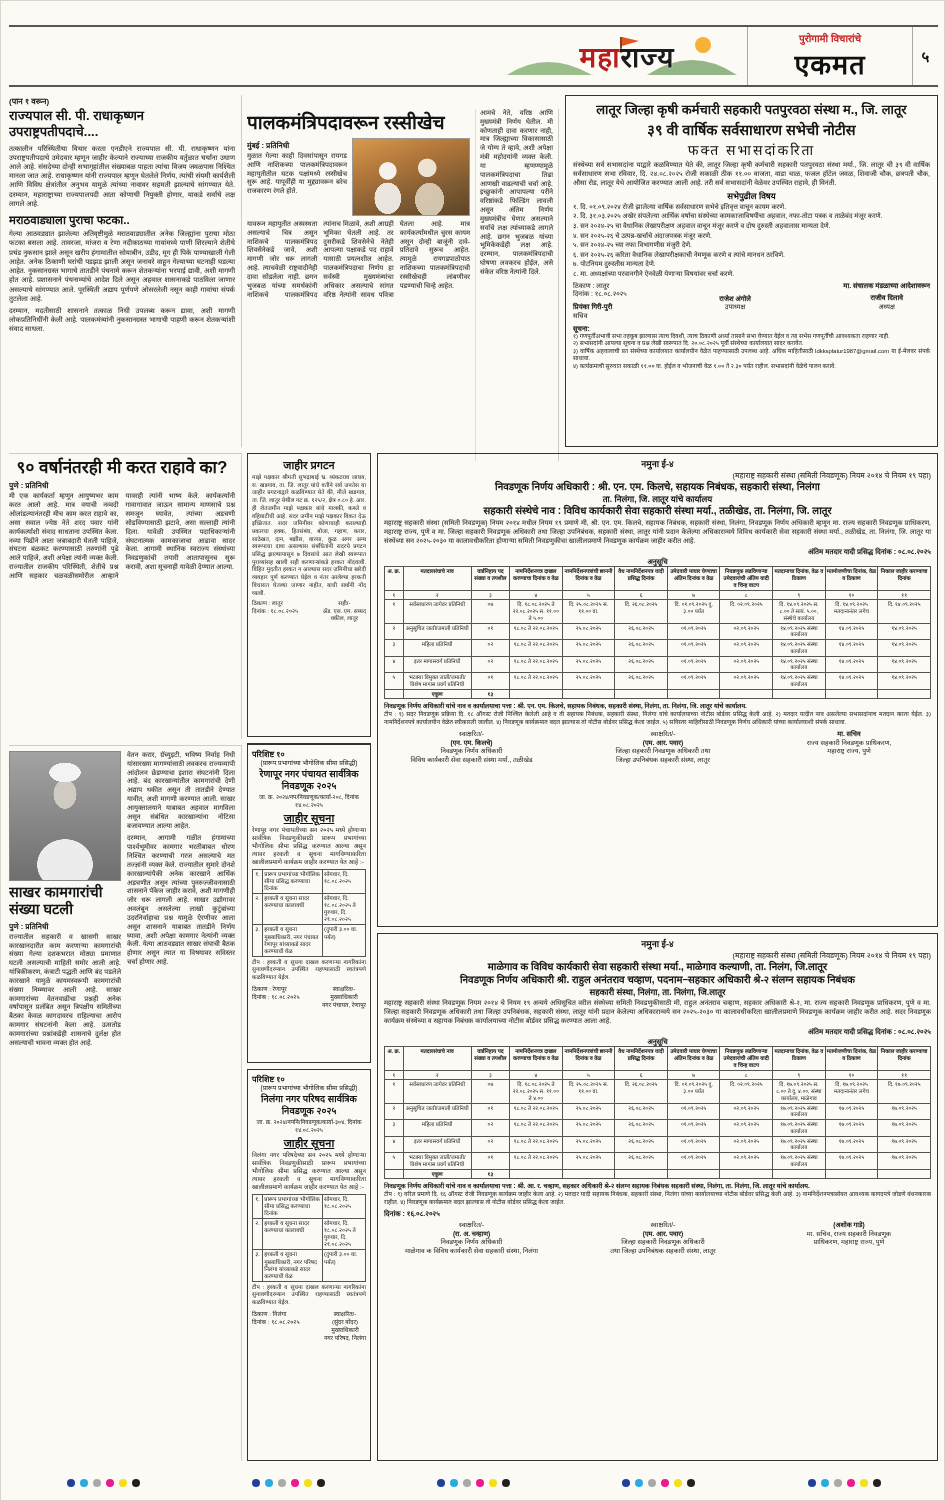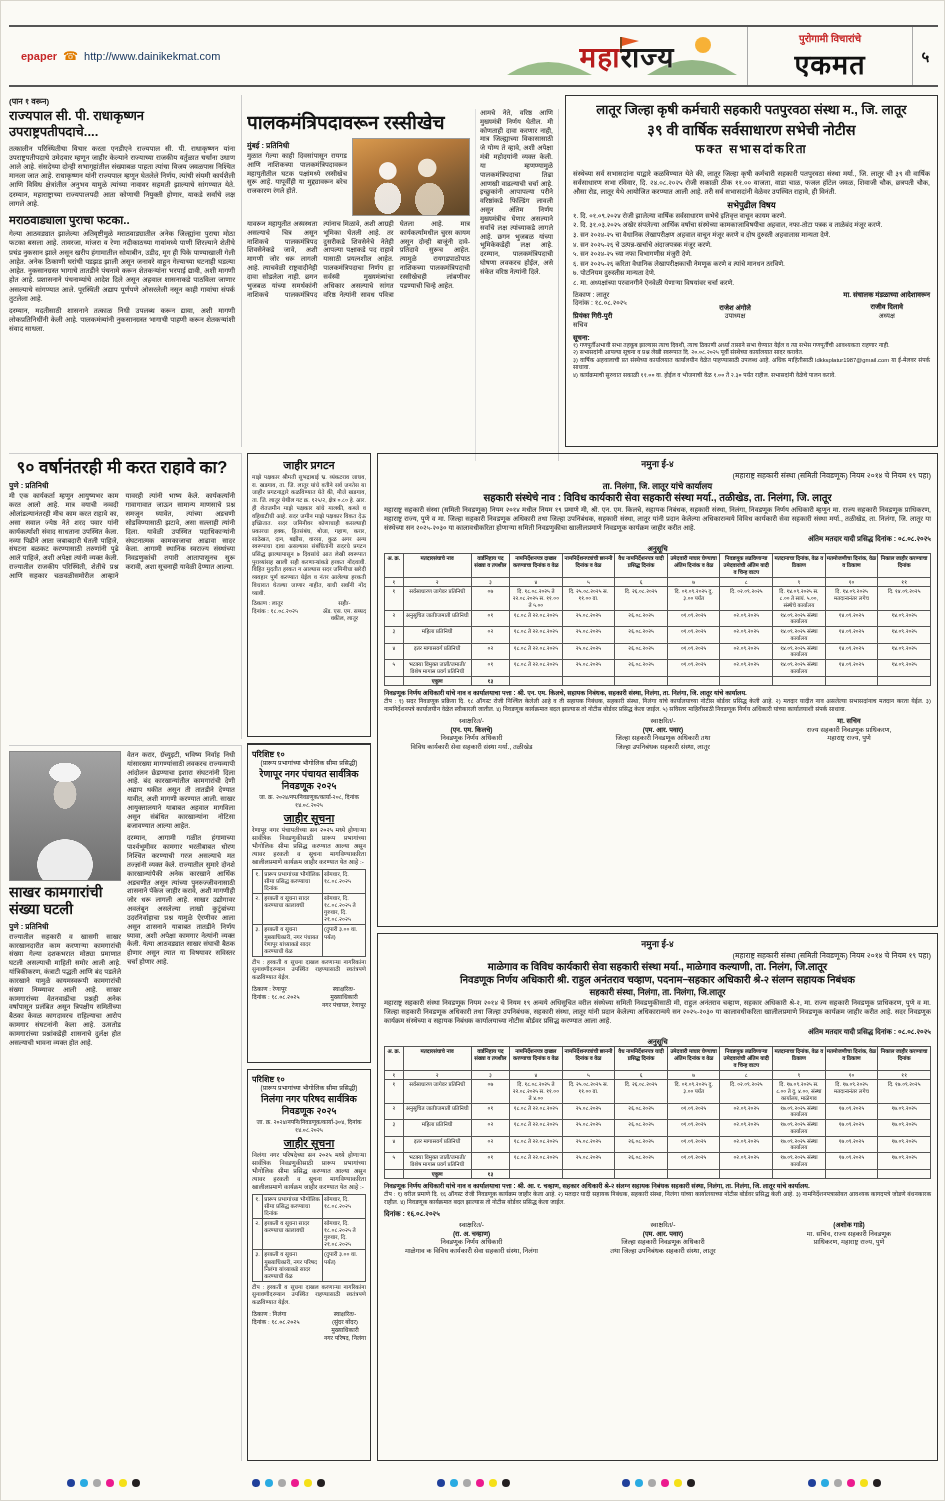--- a/index.html
+++ b/index.html
@@ -52,21 +52,21 @@
       radial-gradient(circle at 64% 38%, rgba(246,240,228,.9) 0 10%, transparent 11%),
       radial-gradient(ellipse 22px 26px at 30% 78%, rgba(252,252,252,.85) 60%, transparent 61%),
       radial-gradient(ellipse 24px 28px at 66% 80%, rgba(228,216,196,.85) 60%, transparent 61%),
       linear-gradient(160deg,#d99a4e 0%,#b0763a 35%,#7d5a33 70%,#5d4527 100%); }
   .palak-body { margin-top:4px; columns:3; column-gap:6px; font-size:6.8px; line-height:1.3; text-align:justify; height:226px; }
 
   
   .n39 { left:564px; top:94px; width:373px; height:352px; border:1px solid #333; padding:4px 7px; background:#fcfbf6; }
   .n39-org { font-size:13px; font-weight:bold; text-align:center; }
   .n39-title { font-size:14.5px; font-weight:bold; text-align:center; margin:1px 0; }
-  .n39-sub { font-size:12px; font-weight:bold; text-align:center; letter-spacing:2px; margin-bottom:13px; }
+  .n39-sub { font-size:14px; font-weight:normal; text-align:center; letter-spacing:2px; margin-bottom:2px; }
   .n39-intro { font-size:6.9px; line-height:1.3; text-align:justify; }
   .n39-ah { font-size:8.5px; font-weight:bold; text-align:center; margin:2px 0; }
   .agenda .li { font-size:6.7px; line-height:1.28; text-align:justify; margin-bottom:1px; }
   .n39-signs { display:flex; justify-content:space-between; font-size:6.8px; margin-top:3px; }
   .n39-signs .col { text-align:center; line-height:1.3; }
   .n39-notes-h { font-size:6.8px; font-weight:bold; margin-top:3px; }
   .n39-notes .li { font-size:5.9px; line-height:1.28; text-align:justify; }
 
   
   .ninety { left:8px; top:452px; width:233px; height:286px; padding-right:6px; border-right:1px solid #ccc; border-top:1px solid #ccc; padding-top:4px; }
@@ -138,25 +138,20 @@
   .dot-group { display:flex; align-items:center; }
   .dot { width:8px; height:8px; border-radius:50%; display:inline-block; margin:0 2.5px; }
 </style>
 </head>
 <body>
 
 <div class="page">
 
   <div class="block masthead">
     <div class="h-left">
-      <div class="h-epaper">
-        <span class="ep">epaper</span>
-        <span class="ph">☎</span>
-        <span class="url">http://www.dainikekmat.com</span>
-      </div>
     </div>
     <div class="h-logo">
       <svg width="230" height="52" viewBox="0 0 230 52">
         <circle cx="196" cy="14" r="8" fill="#f6a821" opacity="0.9"></circle>
         <path d="M0 44 Q40 18 85 44 Z" fill="#4a8a2f" opacity="0.55"></path>
         <path d="M140 44 Q185 14 230 44 Z" fill="#3f7d29" opacity="0.55"></path>
         <rect x="113" y="6" width="2" height="16" fill="#7a4a1d"></rect>
         <path d="M115 6 L132 10 L115 15 Z" fill="#e25822"></path>
       </svg>
       <div class="logo-text">
@@ -255,20 +250,21 @@
           <div class="li">सही/-</div>
           <div class="li">ॲड. एस. एम. सय्यद</div>
           <div class="li">वकील, लातूर</div>
         </div>
     </div>
   </div>
 
   <div class="block namuna1">
     <div class="nm-form">नमुना ई-४</div>
     <div class="nm-rule">(महाराष्ट्र सहकारी संस्था (समिती निवडणूक) नियम २०१४ चे नियम १९ पहा)</div>
+    <div class="nm-line-b">निवडणूक निर्णय अधिकारी : श्री. एन. एम. किलचे, सहायक निबंधक, सहकारी संस्था, निलंगा</div>
     <div class="nm-line">ता. निलंगा, जि. लातूर यांचे कार्यालय</div>
     <div class="nm-line-b">सहकारी संस्थेचे नाव : विविध कार्यकारी सेवा सहकारी संस्था मर्या., तळीखेड, ता. निलंगा, जि. लातूर</div>
     <div class="nm-intro">महाराष्ट्र सहकारी संस्था (समिती निवडणूक) नियम २०१४ मधील नियम १९ प्रमाणे मी, श्री. एन. एम. किलचे, सहायक निबंधक, सहकारी संस्था, निलंगा, निवडणूक निर्णय अधिकारी म्हणून मा. राज्य सहकारी निवडणूक प्राधिकरण, महाराष्ट्र राज्य, पुणे व मा. जिल्हा सहकारी निवडणूक अधिकारी तथा जिल्हा उपनिबंधक, सहकारी संस्था, लातूर यांनी प्रदान केलेल्या अधिकारान्वये विविध कार्यकारी सेवा सहकारी संस्था मर्या., तळीखेड, ता. निलंगा, जि. लातूर या संस्थेच्या सन २०२५-२०३० या कालावधीकरिता होणाऱ्या समिती निवडणुकीचा खालीलप्रमाणे निवडणूक कार्यक्रम जाहीर करीत आहे.</div>
     <div class="nm-voter">अंतिम मतदार यादी प्रसिद्ध दिनांक : ०८.०८.२०२५</div>
     <div class="nm-caption">अनुसूचि</div>
     <table class="bigtable">
         <thead>
           <tr>
             <th>अ. क्र.</th>
             <th>मतदारसंघाचे नाव</th>

